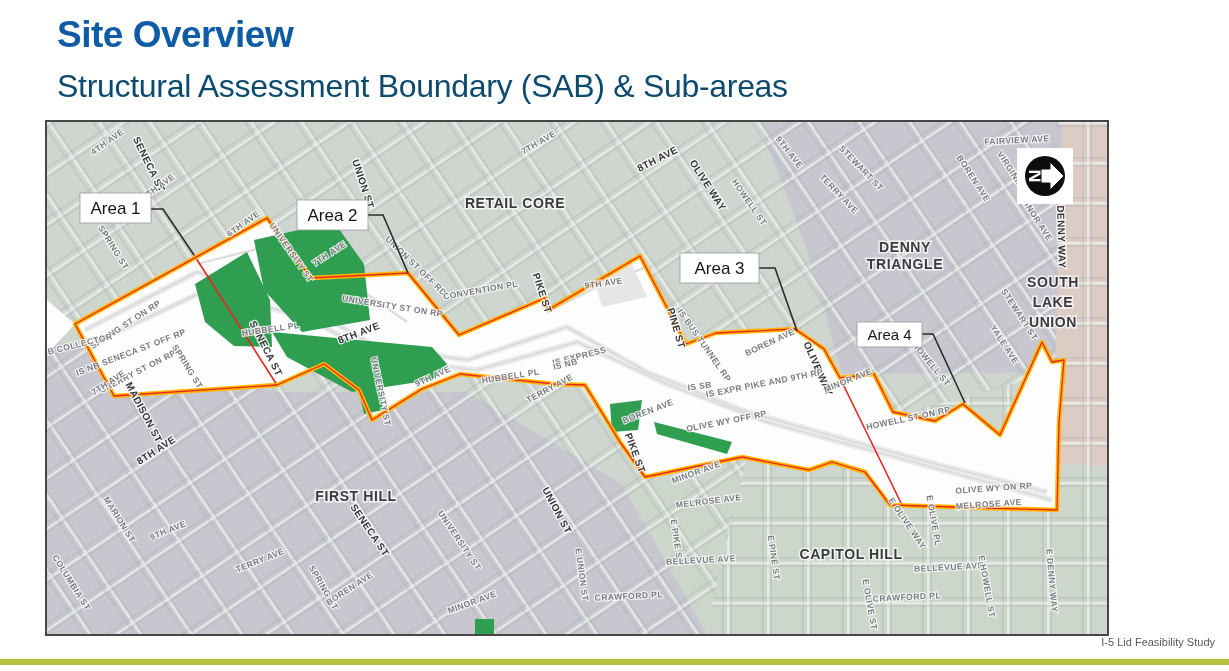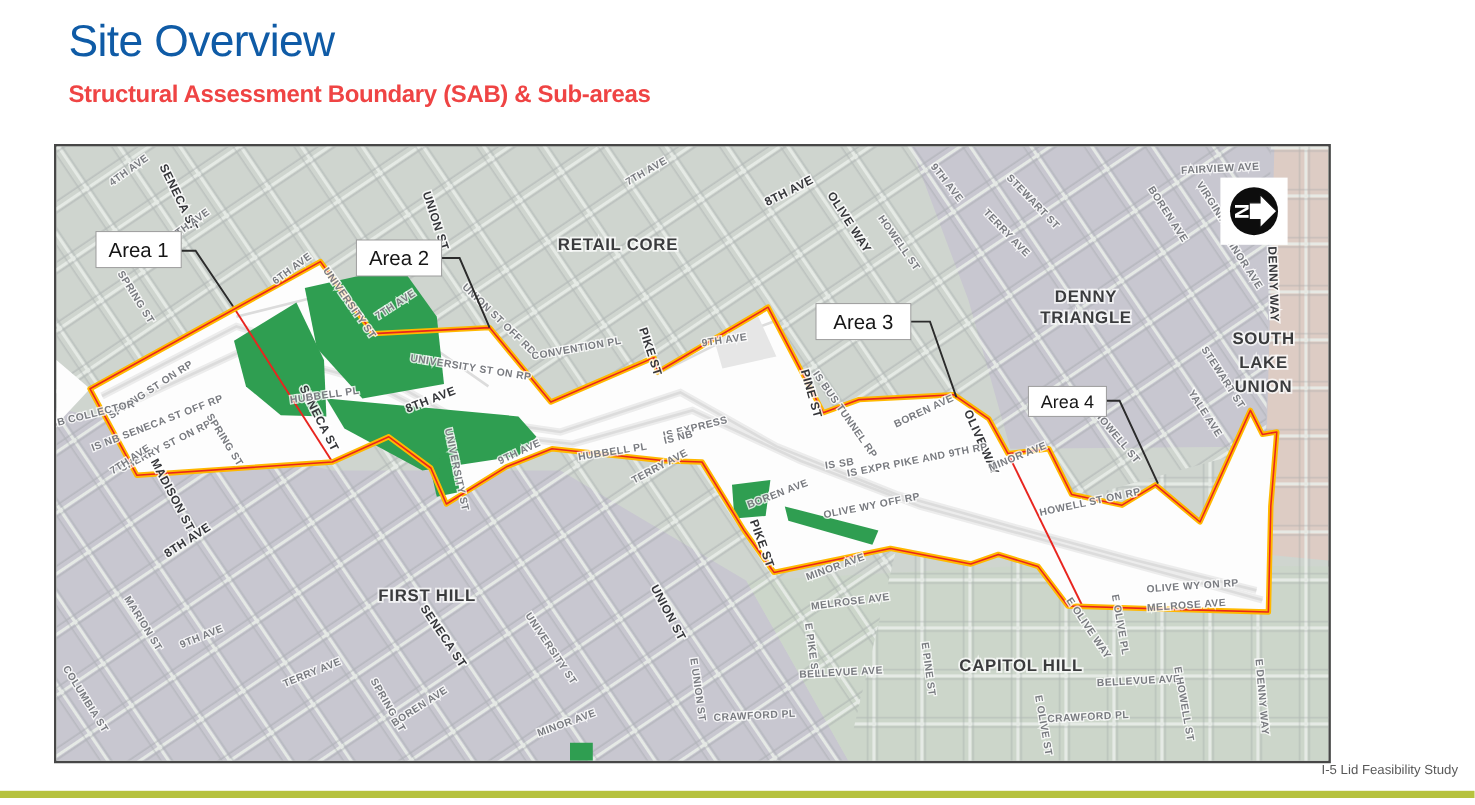--- a/index.html
+++ b/index.html
@@ -1,21 +1,21 @@
 <!DOCTYPE html>
 <html><head>
 <meta charset="utf-8">
 <style>
   html,body{margin:0;padding:0;background:#fff;}
   .slide{position:relative;width:1229px;height:671px;background:#fff;overflow:hidden;
          font-family:"Liberation Sans",sans-serif;}
-  .title{position:absolute;left:57px;top:14px;font-size:37px;font-weight:normal;
+  .title{position:absolute;left:57px;top:14px;font-size:37px;font-weight:bold;
          color:#0f5ba6;letter-spacing:-0.5px;}
-  .subtitle{position:absolute;left:57px;top:68px;font-size:20px;font-weight:bold;
-         color:#ef4444;letter-spacing:-0.3px;}
+  .subtitle{position:absolute;left:57px;top:68px;font-size:32px;font-weight:normal;
+         color:#0c4a6e;letter-spacing:-0.3px;}
   .map{position:absolute;left:45px;top:120px;width:1060px;height:512px;
        border:2px solid #474747;box-sizing:content-box;background:#cfd5cf;}
   .footer{position:absolute;right:14px;top:636px;font-size:11px;color:#595959;}
   .accent-bar{position:absolute;left:0;top:659px;width:1229px;height:6px;background:#b6c23e;}
   
   text{font-family:"Liberation Sans",sans-serif;}
   .st{font-size:8.6px;font-weight:700;fill:#797b80;letter-spacing:.4px;text-anchor:middle;
       paint-order:stroke;stroke:rgba(255,255,255,.8);stroke-width:2.2px;}
   .st.b{font-size:10px;fill:#35363a;stroke-width:2.6px;}
   .dt{font-size:14px;font-weight:700;fill:#3a3b3d;letter-spacing:.6px;text-anchor:middle;

